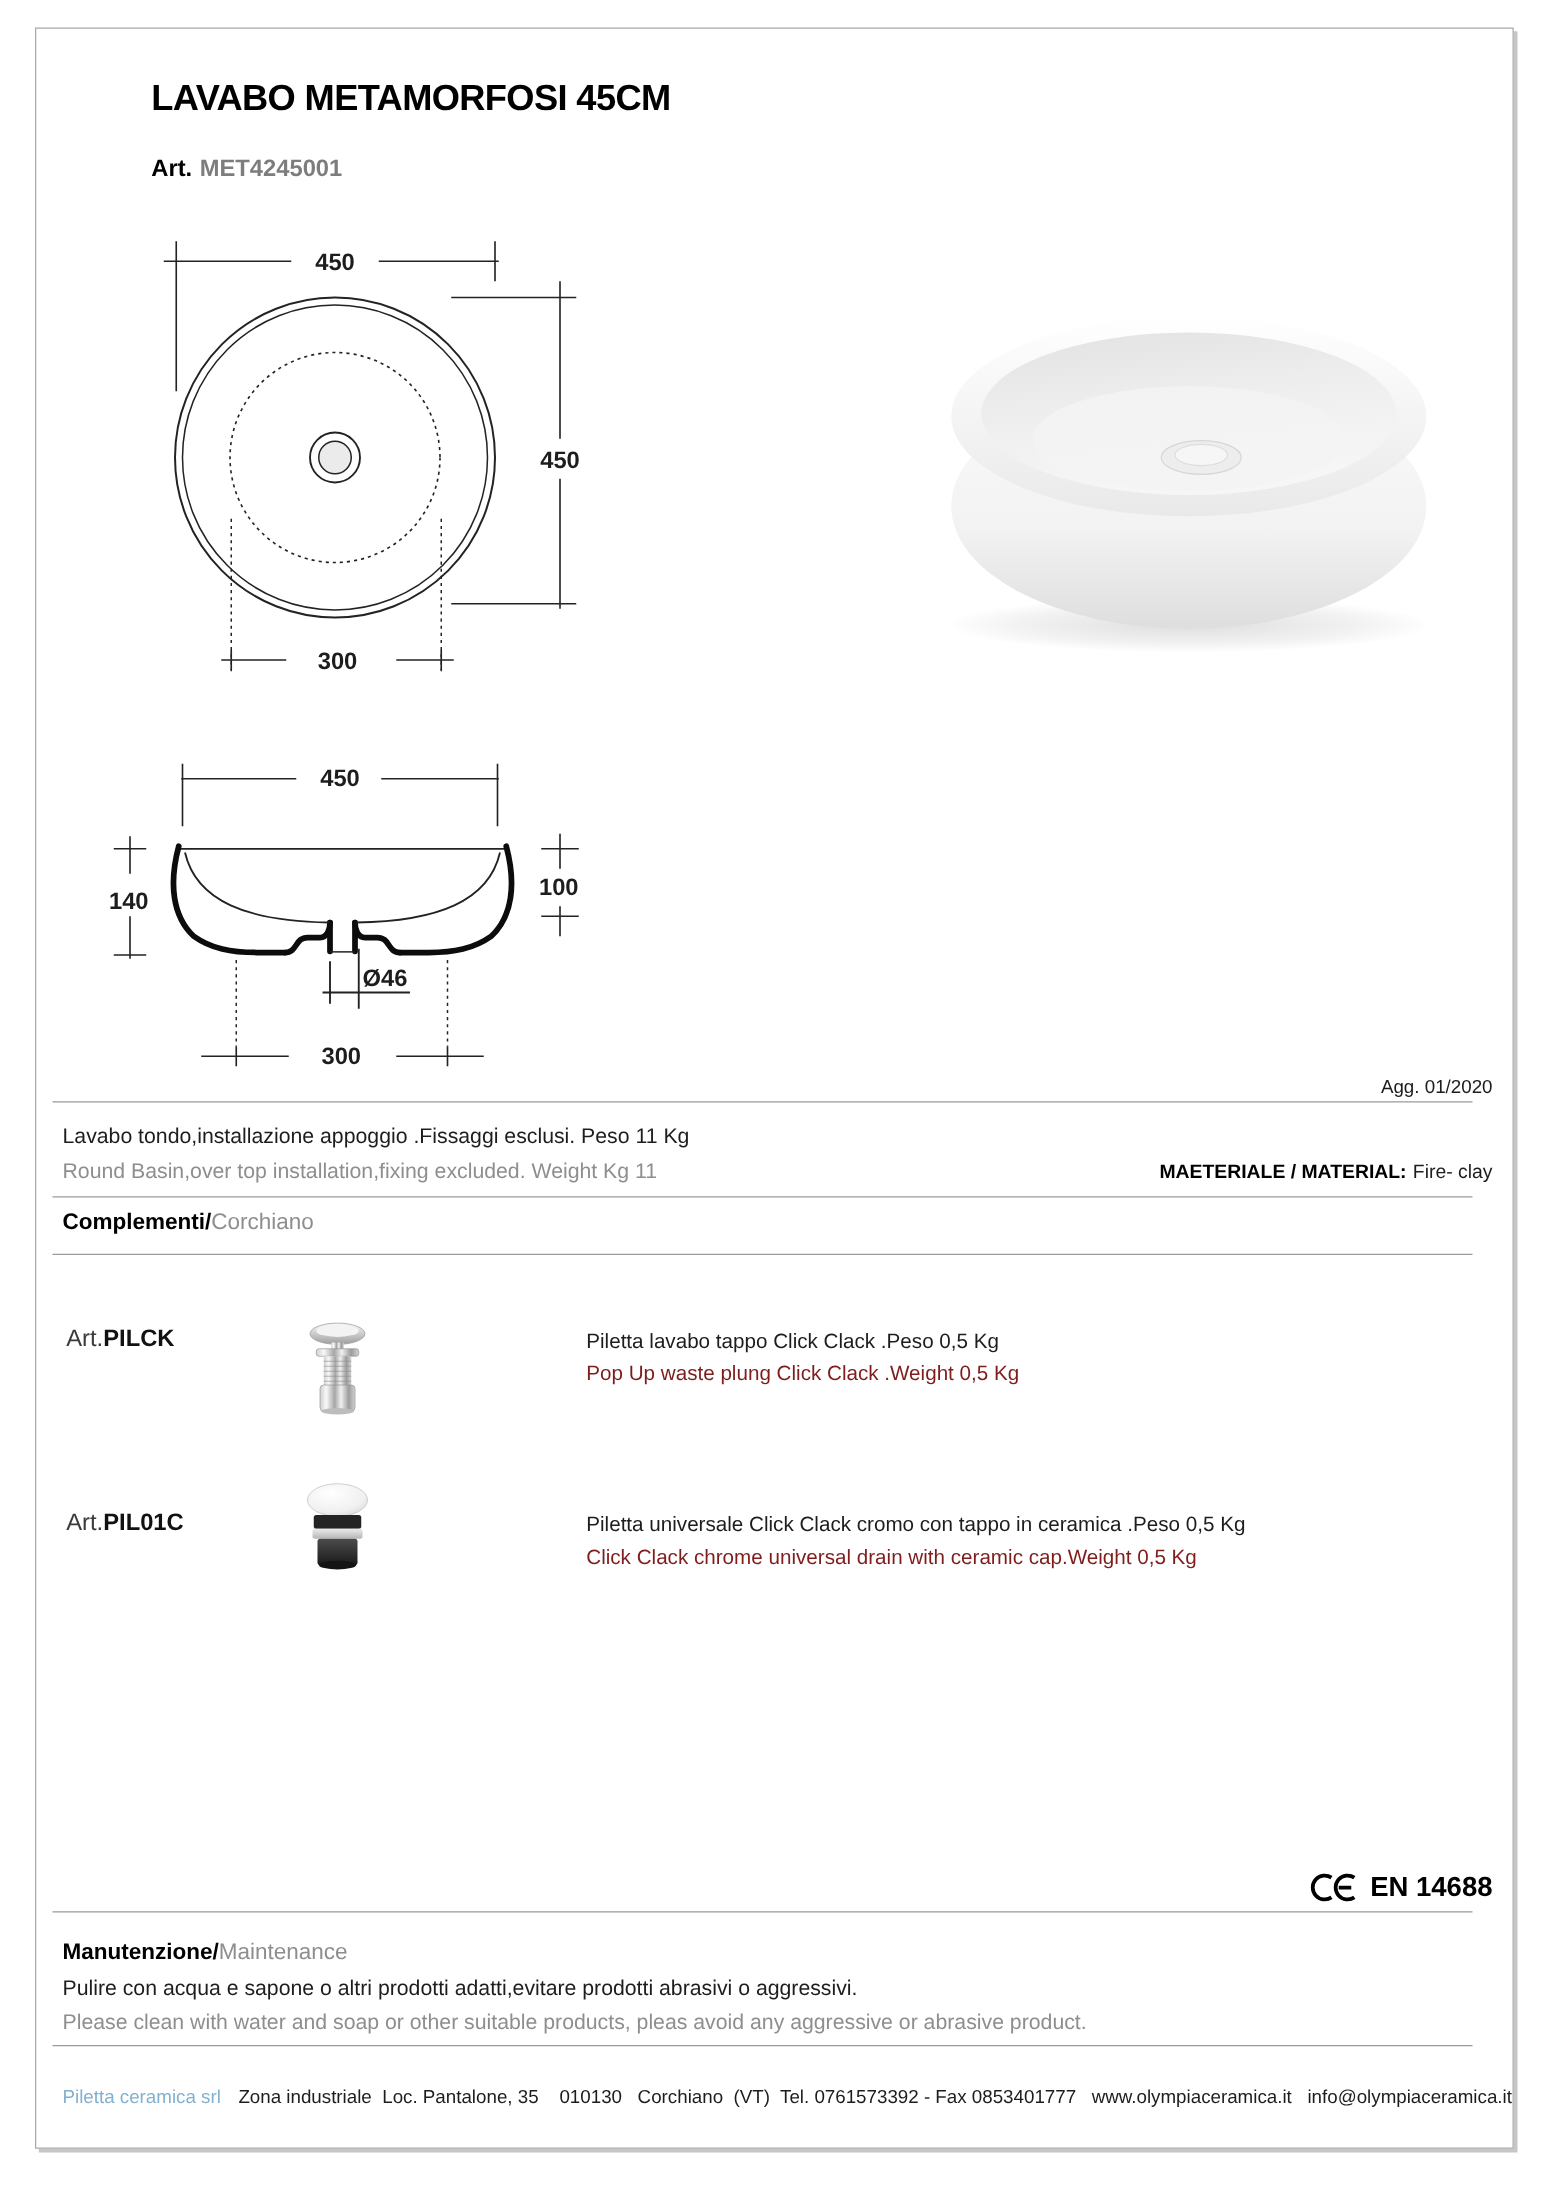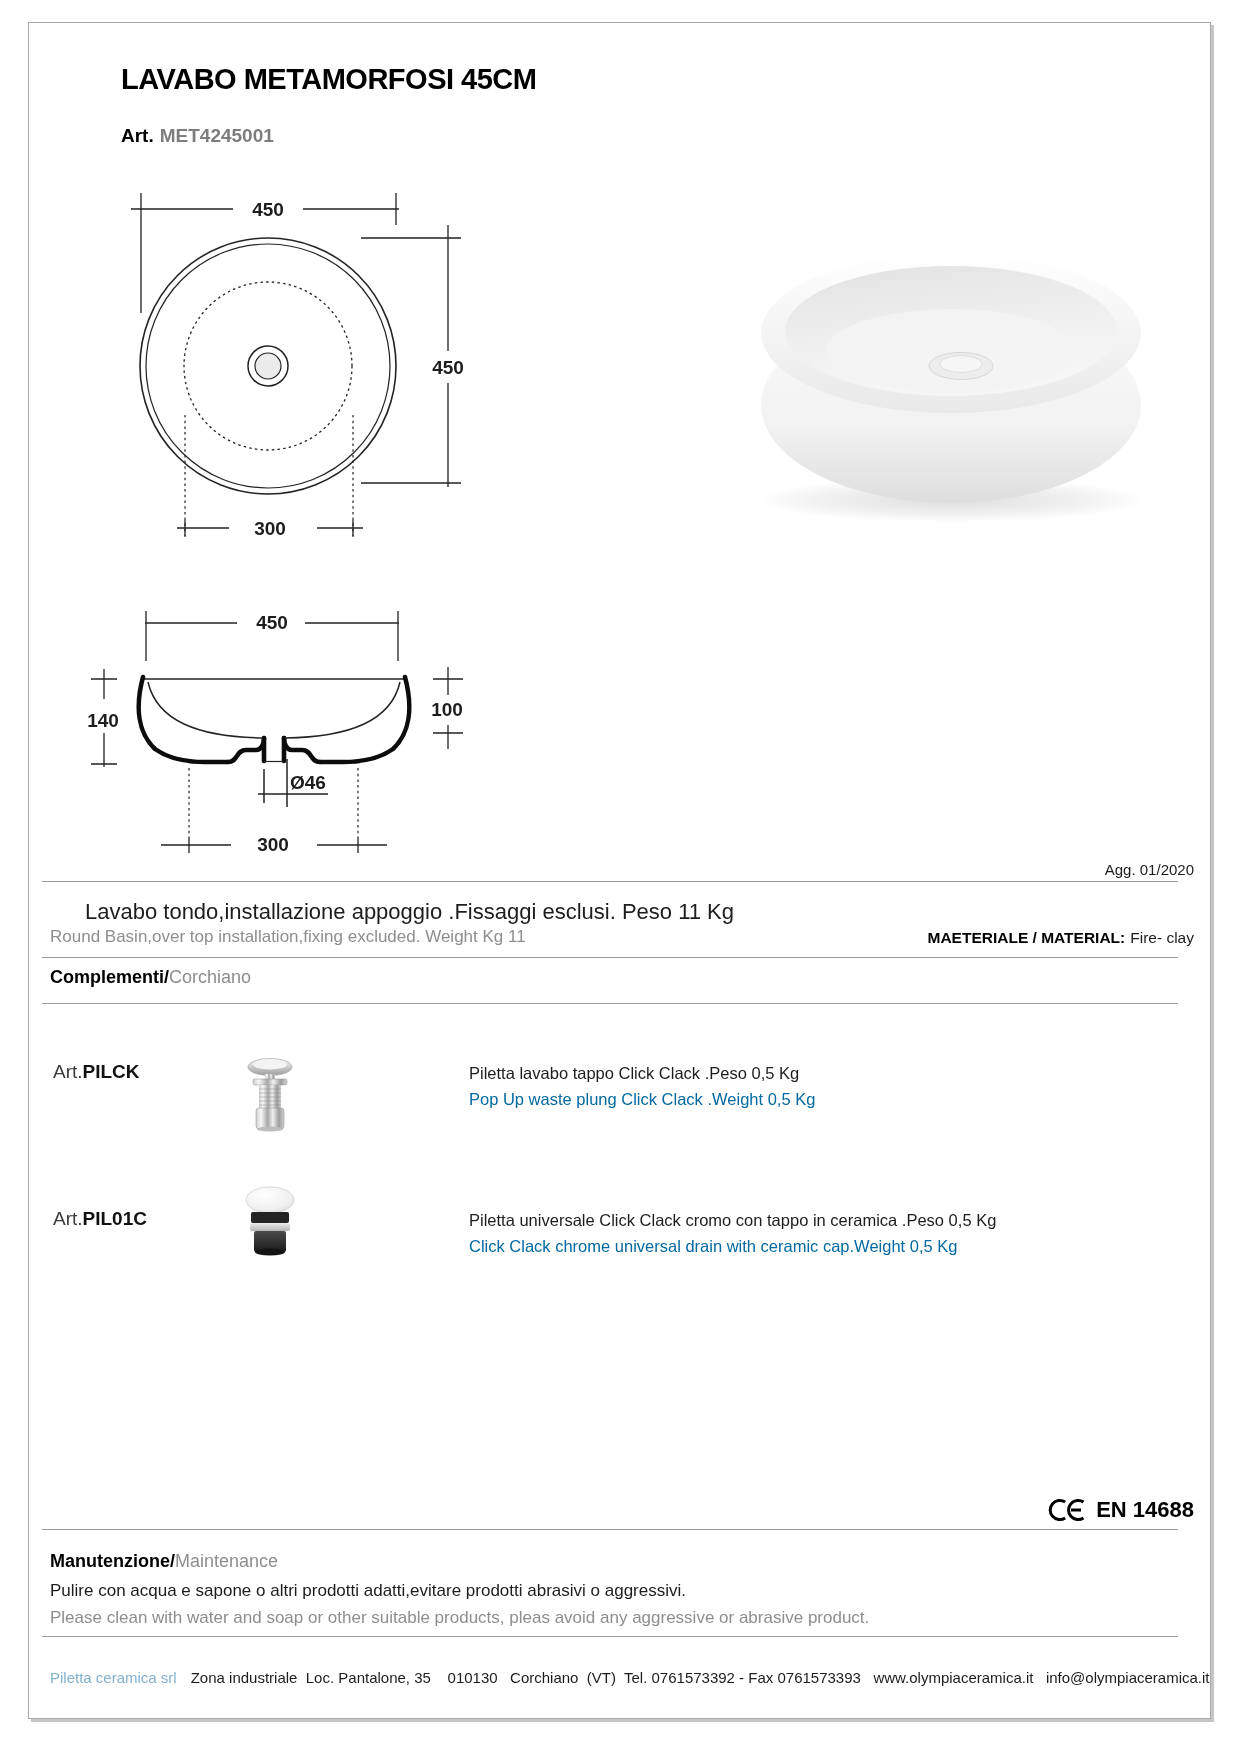--- a/index.html
+++ b/index.html
@@ -5,32 +5,32 @@
   html,body{margin:0;padding:0;background:#ffffff;}
   body{width:1241px;height:1755px;position:relative;font-family:"Liberation Sans",sans-serif;color:#1d1d1d;}
   .sheet{position:absolute;left:28px;top:22px;width:1181px;height:1695px;background:#fff;
          border:1px solid #a9a9a9;box-shadow:3px 3px 0 #c6c6c6;}
   .abs{position:absolute;white-space:pre;}
   .title{left:92px;top:40px;font-size:29px;font-weight:bold;letter-spacing:-.5px;color:#000;}
   .artline{left:92px;top:102px;font-size:19px;font-weight:bold;color:#000;text-align:right;}
   .artline .code{color:#7d7d7d;margin-left:6px;}
   .rule{position:absolute;left:13px;width:1136px;height:1px;background:#9a9a9a;}
   .agg{top:838px;right:16px;font-size:15px;color:#1d1d1d;}
-  .desc-it{left:21px;top:876px;font-size:22px;color:#1d1d1d;margin-left:35px;}
+  .desc-it{left:21px;top:876px;font-size:17px;color:#1d1d1d;}
   .desc-en{left:21px;top:904px;font-size:17px;color:#8e8e8e;}
   .material{top:906px;right:16px;font-size:15.5px;color:#1d1d1d;}
   .material b{font-weight:bold;color:#000;}
   .sechead{font-size:18px;font-weight:bold;color:#000;}
   .sechead .en{font-weight:normal;color:#8e8e8e;}
   .comphead{left:21px;top:944px;}
   .mainthead{left:21px;top:1528px;}
   .artsmall{left:24px;font-size:19px;color:#3a3a3a;}
   .artsmall b{color:#111;}
   .itemtxt-it{left:440px;font-size:16.5px;color:#1d1d1d;}
-  .itemtxt-en{left:440px;font-size:16.5px;color:#0369a1;}
+  .itemtxt-en{left:440px;font-size:16.5px;color:#7f1d1d;}
   .ce-row{top:1474px;right:16px;display:flex;align-items:center;gap:10px;}
   .ce-row .std{font-size:22px;font-weight:bold;color:#000;}
   .maint-it{left:21px;top:1558px;font-size:17px;color:#1d1d1d;}
   .maint-en{left:21px;top:1585px;font-size:17px;color:#8e8e8e;}
   .footer{left:21px;top:1646px;font-size:15px;color:#1d1d1d;}
   .footer .company{color:#82b1d0;margin-right:14px;}
   svg text{font-family:"Liberation Sans",sans-serif;font-weight:bold;font-size:19px;fill:#1d1d1d;}
 </style>
 </head>
 <body>
@@ -204,15 +204,15 @@
     </svg>
     <span class="std">EN 14688</span>
   </div>
   <div class="rule" style="top:1506px;"></div>
 
   <div class="abs sechead mainthead"><span>Manutenzione/</span><span class="en">Maintenance</span></div>
   <div class="abs maint-en">Please clean with water and soap or other suitable products, pleas avoid any aggressive or abrasive product.</div>
   <div class="abs maint-it">Pulire con acqua e sapone o altri prodotti adatti,evitare prodotti abrasivi o aggressivi.</div>
   <div class="rule" style="top:1613px;"></div>
 
-  <div class="abs footer"><span class="company">Piletta ceramica srl</span><span>Zona industriale  Loc. Pantalone, 35    010130   Corchiano  (VT)  Tel. 0761573392 - Fax 0761573393   www.olympiaceramica.it   info@olympiaceramica.it</span></div>
+  <div class="abs footer"><span class="company">Piletta ceramica srl</span><span>Zona industriale  Loc. Pantalone, 35    010130   Corchiano  (VT)  Tel. 0761573392 - Fax 0853401777   www.olympiaceramica.it   info@olympiaceramica.it</span></div>
 
 </div>
 
 </body></html>

